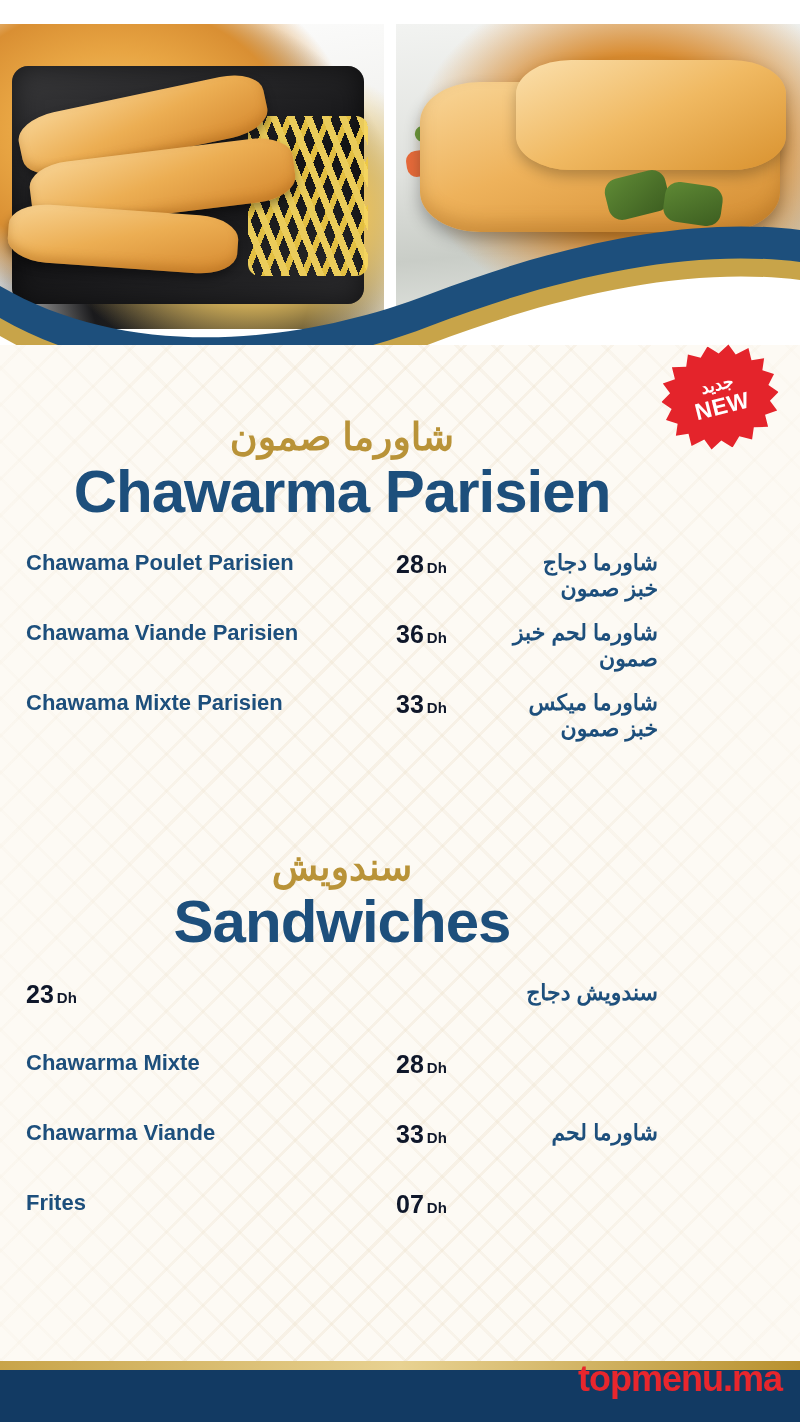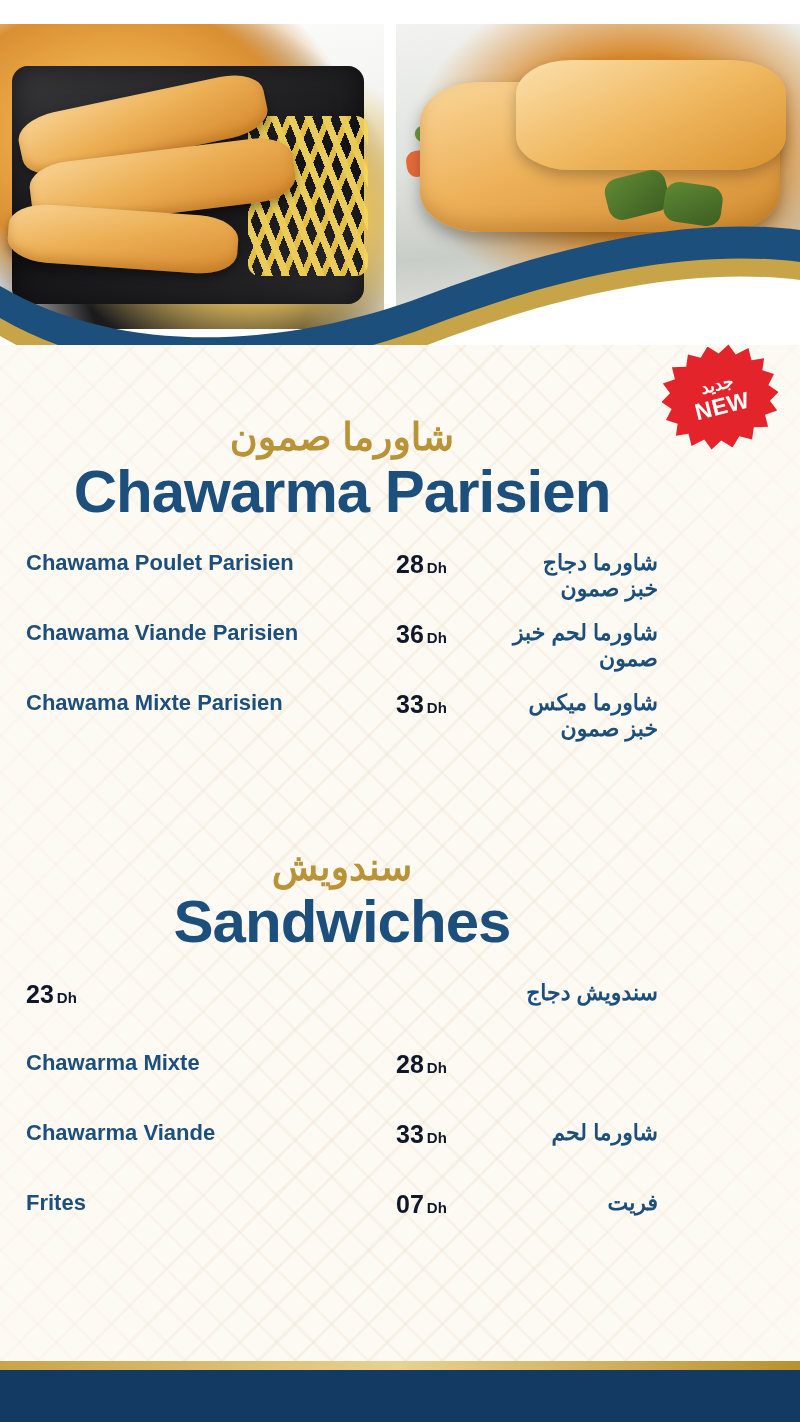--- a/index.html
+++ b/index.html
@@ -274,22 +274,22 @@
 
       <div class="item">
         <div class="fr">Chawarma Viande</div>
         <div class="price"><span>33</span><span class="cur">Dh</span></div>
         <div class="ar">شاورما لحم</div>
       </div>
 
       <div class="item">
         <div class="fr">Frites</div>
         <div class="price"><span>07</span><span class="cur">Dh</span></div>
-        <div class="ar">فريت</div>
       </div>
 
     </div>
   </div>
 
   <div class="footer-gold"></div>
   <div class="footer-blue"></div>
+  <div class="watermark">topmenu.ma</div>
 
 </div>
 
 </body></html>

